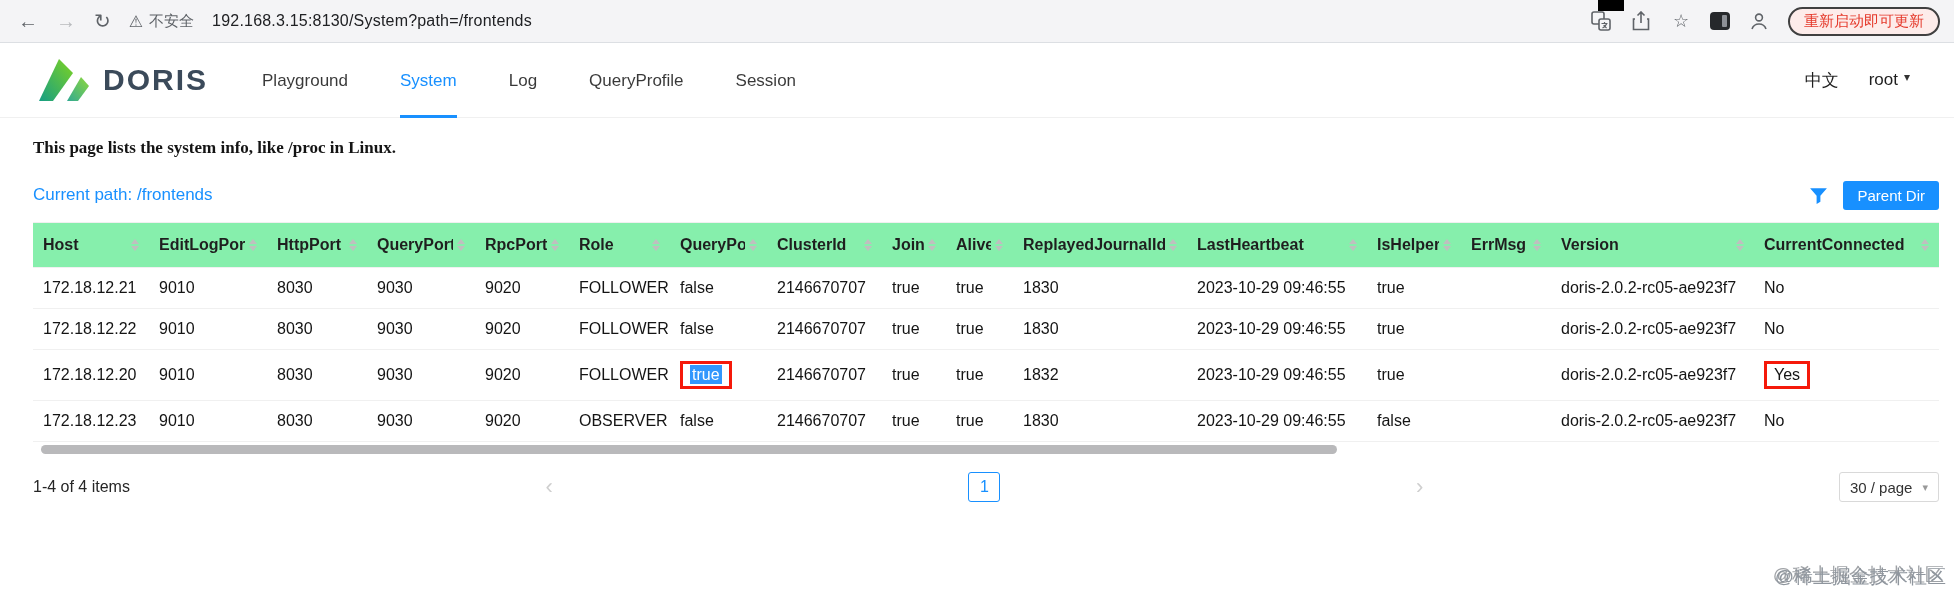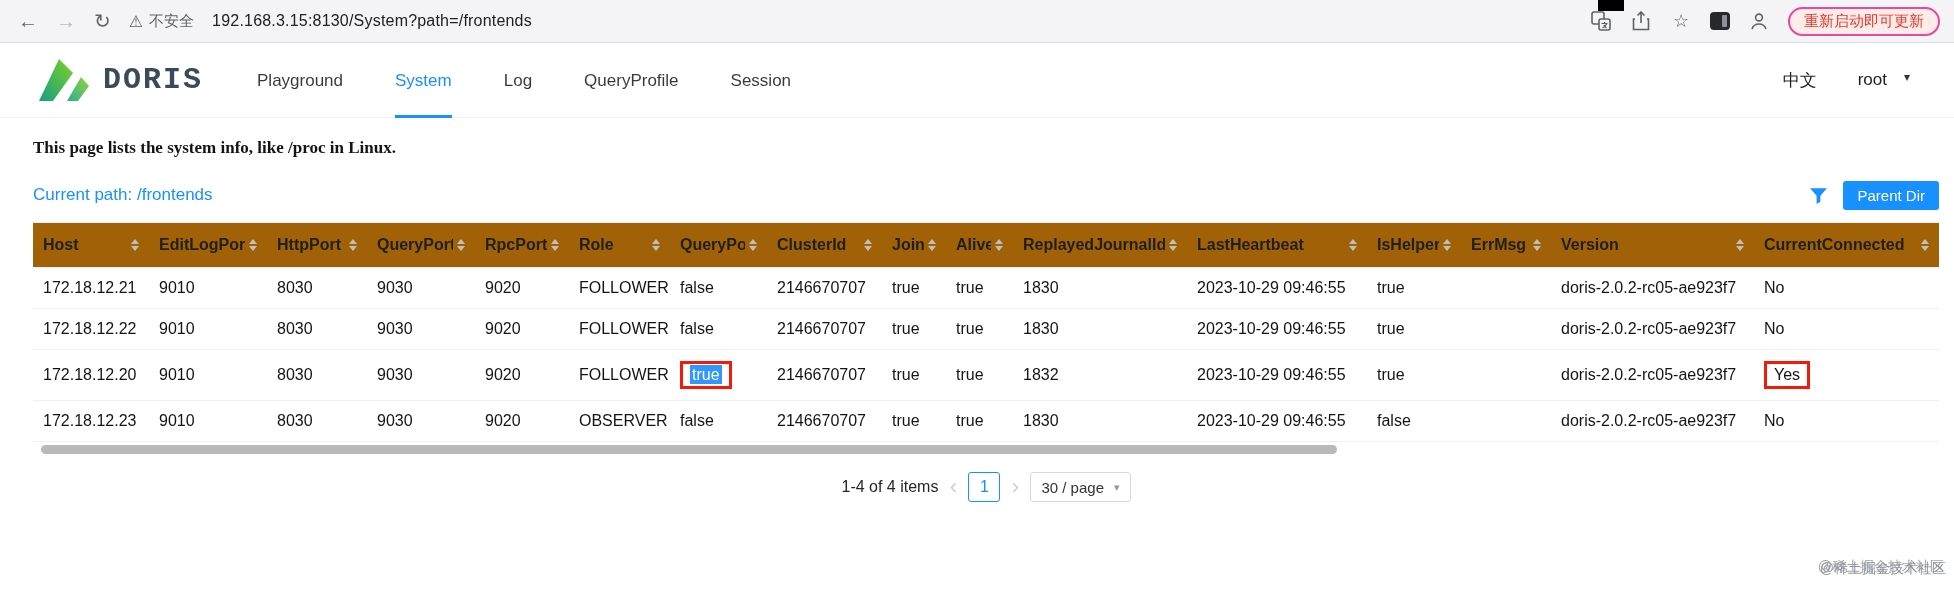--- a/index.html
+++ b/index.html
@@ -25,92 +25,92 @@
   .nav-glyph { font-size: 20px; color: #5f6368; cursor: pointer; }
   .nav-glyph.disabled { color: #b8babd; }
   .security { display: flex; align-items: center; gap: 6px; color: #5f6368; font-size: 15px; }
   .warn-glyph { font-size: 16px; color: #5f6368; }
   .url-text { font-size: 16px; color: #202124; letter-spacing: .2px; }
   .browser-right { margin-left: auto; display: flex; align-items: center; gap: 18px; padding-right: 4px; }
   .b-icon { width: 22px; height: 22px; display: flex; align-items: center; justify-content: center; color: #5f6368; font-size: 18px; cursor: pointer; }
   .sidepanel-icon { width: 20px; height: 18px; background: #26282b; border-radius: 4px; position: relative; }
   .sidepanel-icon::after { content: ""; position: absolute; right: 3px; top: 3px; bottom: 3px; width: 5px; background: #8d9096; border-radius: 1px; }
   .restart-pill {
-    border: 2px solid #ec4899; color: #e5392b; background: #fdecea;
+    border: 2px solid #404040; color: #e5392b; background: #fdecea;
     border-radius: 15px; padding: 3px 14px; font-size: 15px; white-space: nowrap; cursor: pointer;
     font-family: "Liberation Sans", sans-serif;
   }
   .screen-artifact { position: absolute; left: 1598px; top: 0; width: 26px; height: 11px; background: #000; z-index: 5; }
 
   
   .navbar {
     height: 75px;
     display: flex;
     align-items: center;
     padding-left: 37px;
     border-bottom: 1px solid #f0f0f0;
     background: #fff;
   }
   .brand { display: flex; align-items: center; gap: 12px; }
-  .brand-text { font-size: 30px; font-weight: 700; color: #3b4a5a; letter-spacing: 2px; font-family: Liberation Mono, monospace; }
+  .brand-text { font-size: 30px; font-weight: 700; color: #3b4a5a; letter-spacing: 2px; }
   .menu { display: flex; margin-left: 28px; height: 75px; }
   .menu-item {
     margin: 0 26px; font-size: 17px; color: rgba(0,0,0,0.78);
     height: 75px; line-height: 75px; position: relative; cursor: pointer; white-space: nowrap;
   }
   .menu-item.active { color: #1890ff; }
   .menu-item.active::after { content: ""; position: absolute; left: 0; right: 0; bottom: 0; height: 3px; background: #1890ff; }
   .nav-right { margin-left: auto; display: flex; align-items: center; gap: 30px; padding-right: 44px; font-size: 17px; color: #1f1f1f; }
   .lang-switch { cursor: pointer; }
-  .user-menu { cursor: pointer; display: flex; gap: 17px; margin-left: 11px; }
+  .user-menu { cursor: pointer; display: flex; gap: 6px; }
   .caret-glyph { font-size: 12px; color: #333; }
 
   
   .main { padding: 0 15px 0 33px; }
   .page-title { font-size: 35px; font-weight: 700; color: #121212; margin-top: 32px; line-height: 40px; }
   .page-subtitle { margin-top: 20px; font-size: 17px; font-weight: 700; color: #141414; font-family: Liberation Serif, serif; }
   .path-row { margin-top: 22px; display: flex; align-items: center; height: 30px; }
   .current-path { color: #1890ff; font-size: 17px; font-weight: 400; cursor: pointer; }
   .path-actions { margin-left: auto; display: flex; align-items: center; gap: 14px; }
   .funnel { cursor: pointer; display: flex; }
   .parent-dir-btn {
     background: #1890ff; color: #fff; border: none; border-radius: 3px;
     font-size: 15px; padding: 6px 14px; cursor: pointer;
     font-family: "Liberation Sans", sans-serif;
   }
 
   
   .table-wrap { margin-top: 12px; }
   table { border-collapse: collapse; table-layout: fixed; width: 1906px; }
   th {
-    background: #a16207; text-align: left; font-size: 16px; font-weight: 600; color: #1f1f1f;
+    background: #86efac; text-align: left; font-size: 16px; font-weight: 600; color: #1f1f1f;
     padding: 13px 10px; border-top: 1px solid #f0f0f0; border-bottom: 1px solid #f0f0f0; cursor: pointer;
   }
   td { font-size: 16px; color: #141414; padding: 11px 10px; border-bottom: 1px solid #f0f0f0; white-space: nowrap; overflow: hidden; }
   .th-inner { display: flex; align-items: center; justify-content: space-between; gap: 4px; }
   .th-label { white-space: nowrap; overflow: hidden; }
   .sorter { display: inline-flex; flex-direction: column; gap: 2px; flex: none; }
   .sorter .cu { width: 0; height: 0; border-left: 4px solid transparent; border-right: 4px solid transparent; border-bottom: 5px solid #bfbfbf; }
   .sorter .cd { width: 0; height: 0; border-left: 4px solid transparent; border-right: 4px solid transparent; border-top: 5px solid #bfbfbf; }
   .redbox { display: inline-block; border: 3px solid #f5190a; padding: 2px 7px; }
   .textsel { background: #3297fd; color: #ffffff; padding: 1px 2px; }
 
   .hscrollbar { width: 1906px; height: 9px; margin-top: 3px; }
   .hscroll-thumb { width: 1296px; height: 9px; margin-left: 8px; background: #b9b9bb; border-radius: 5px; cursor: grab; }
 
   
-  .pagination { margin-top: 18px; display: flex; justify-content: center; align-items: center; gap: 6px; font-size: 16px; color: #262626; }
+  .pagination { margin-top: 18px; display: flex; justify-content: space-between; align-items: center; gap: 6px; font-size: 16px; color: #262626; }
   .pg-arrow { color: #cfcfcf; font-size: 22px; line-height: 28px; width: 18px; text-align: center; cursor: pointer; }
   .pg-page { min-width: 32px; height: 30px; line-height: 28px; border: 1px solid #1890ff; color: #1890ff; text-align: center; border-radius: 3px; cursor: pointer; }
   .pg-size { height: 30px; border: 1px solid #d9d9d9; border-radius: 3px; padding: 0 10px; display: flex; align-items: center; gap: 10px; font-size: 15px; color: #333; cursor: pointer; background: #fff; }
   .pg-size .caret-glyph { color: #999; font-size: 11px; }
 
   .watermark {
-    position: absolute; right: 8px; bottom: 16px;
-    color: #8f969e; font-size: 14px;
+    position: absolute; right: 8px; bottom: 4px;
+    color: #8f969e; font-size: 19px;
     text-shadow: -2px -2px 0 rgba(80,86,92,0.55);
   }
 </style>
 </head>
 <body>
 
 <div class="browser-bar">
   <span class="nav-glyph">←</span>
   <span class="nav-glyph disabled">→</span>
   <span class="nav-glyph">↻</span>

